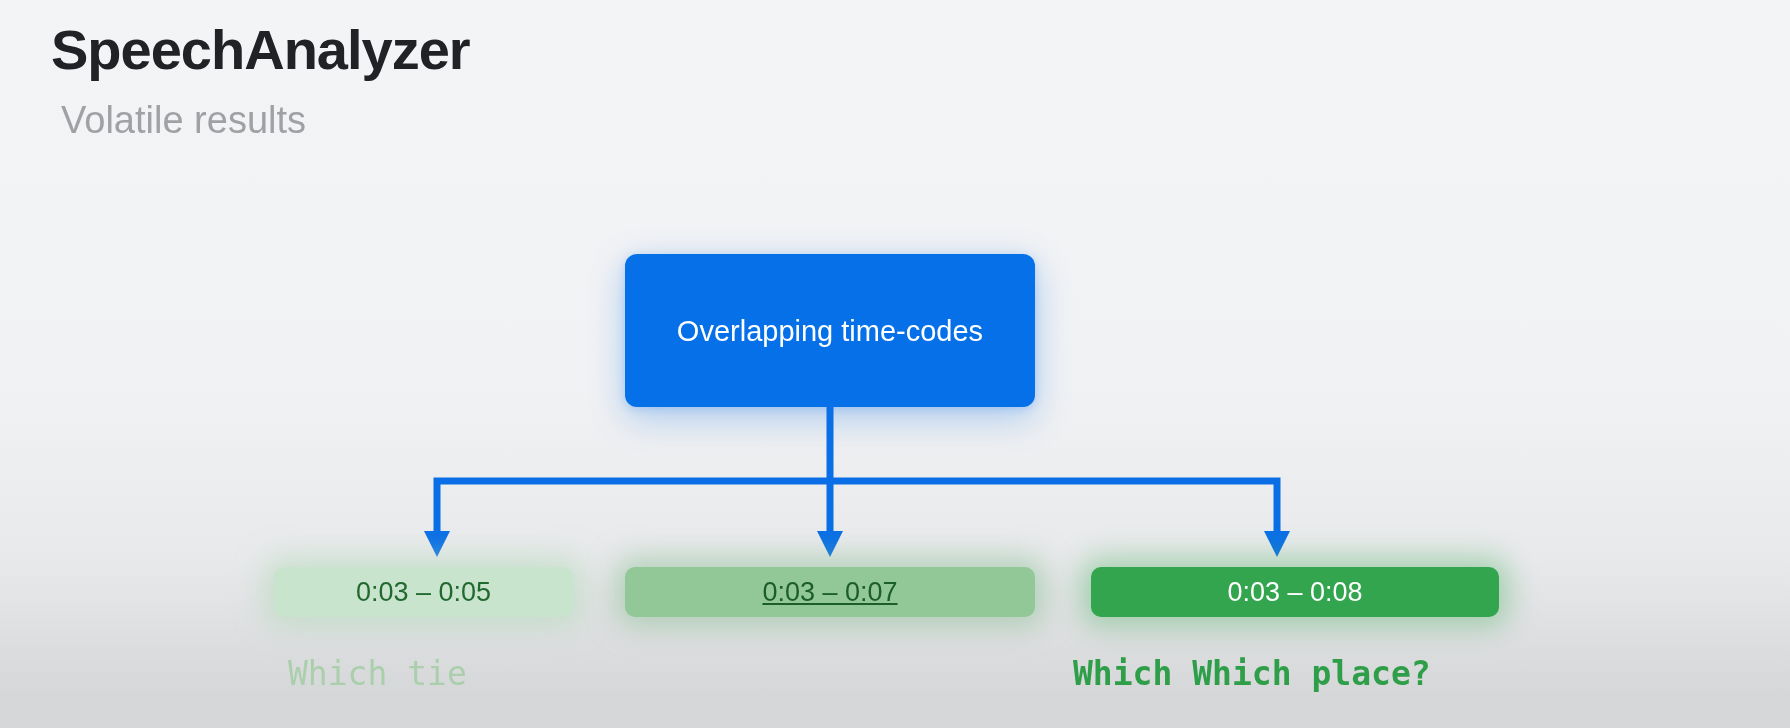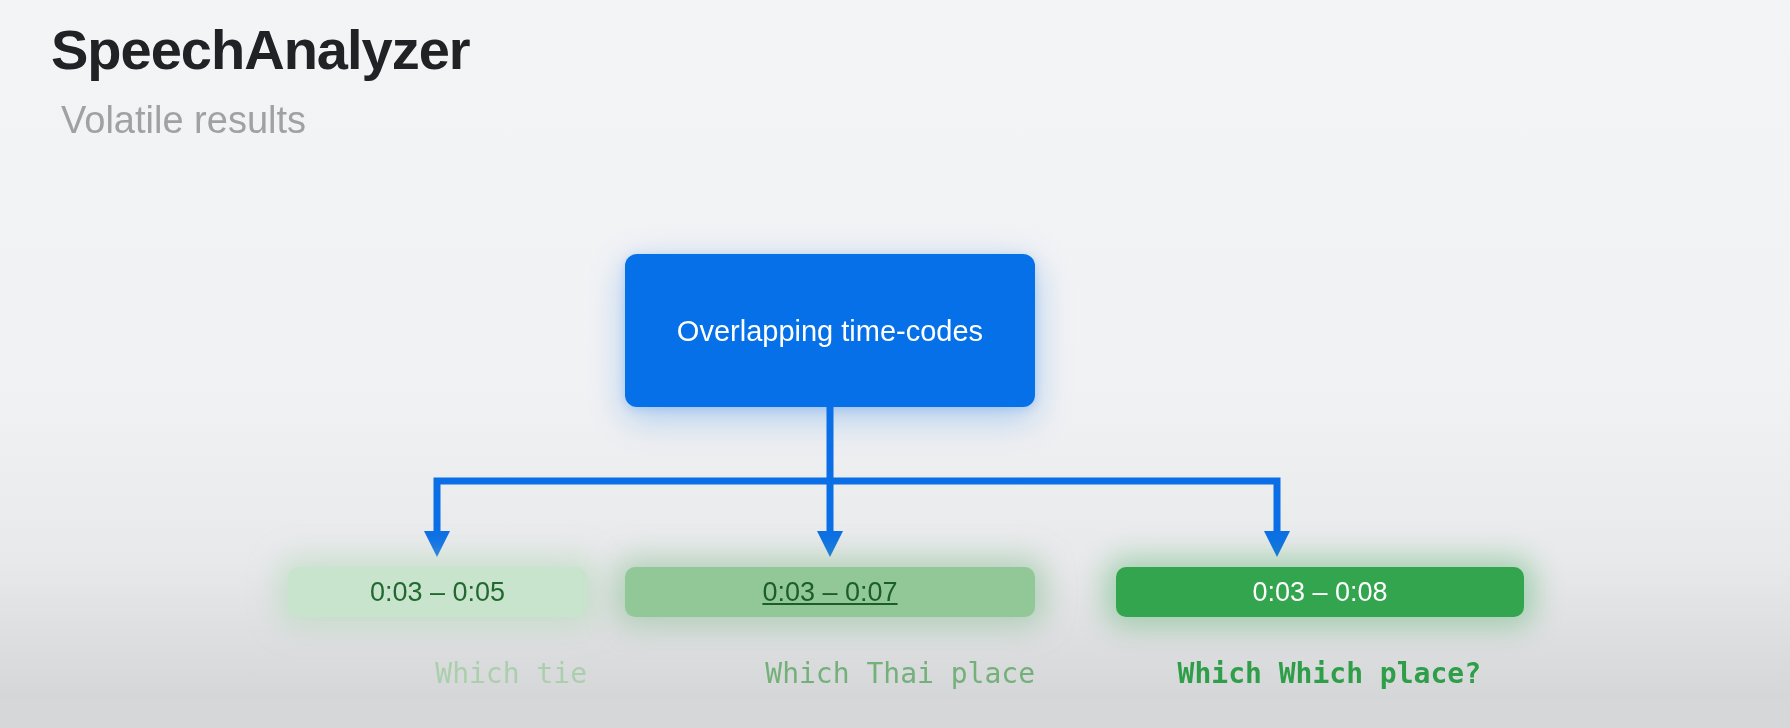--- a/index.html
+++ b/index.html
@@ -78,50 +78,50 @@
     top: 567px;
     height: 50px;
     border-radius: 10px;
     display: flex;
     align-items: center;
     justify-content: center;
     font-size: 27px;
     font-weight: 400;
   }
   .tc1 {
-    left: 288px;
+    left: 274px;
     width: 299px;
     background: var(--green_light_bg, #c9e4cd);
     color: var(--green_text_dark, #22692f);
     box-shadow: 0 0 28px 10px rgba(176, 216, 183, 0.55);
   }
   .tc2 {
     left: 625px;
     width: 410px;
     background: var(--green_mid_bg, #92c898);
     color: var(--green_text_darker, #1b5e2a);
     box-shadow: 0 0 28px 10px rgba(132, 190, 141, 0.50);
     text-decoration: underline;
   }
   .tc3 {
-    left: 1116px;
+    left: 1091px;
     width: 408px;
     background: var(--green_solid_bg, #32a54e);
     color: #ffffff;
     box-shadow: 0 0 28px 10px rgba(86, 182, 108, 0.45);
   }
 
   
   .tr {
     position: absolute;
     top: 652px;
     font-family: "DejaVu Sans Mono", monospace;
-    font-size: 28px;
+    font-size: 33px;
     line-height: 44px;
-    text-align: right;
+    text-align: left;
     white-space: nowrap;
   }
   .t1 { left: 288px;  width: 299px; color: var(--transcript_faint, #abcfad); font-weight: 400; }
   .t2 { left: 625px;  width: 410px; color: var(--transcript_mid,   #74b17a); font-weight: 400; }
   .t3 { left: 1073px; width: 408px; color: var(--transcript_final, #2f9e48); font-weight: 700; }
 </style>
 </head>
 <body>
 
 <div class="stage">
@@ -143,16 +143,15 @@
       <path d="M830 557 L817 531 L843 531 Z"></path>
       <path d="M1277 557 L1264 531 L1290 531 Z"></path>
     </g>
   </svg>
 
   <div class="tc tc1">0:03 – 0:05</div>
   <div class="tc tc2">0:03 – 0:07</div>
   <div class="tc tc3">0:03 – 0:08</div>
 
   <div class="tr t1">Which tie</div>
-  <div class="tr t2">Which Thai place</div>
   <div class="tr t3">Which Which place?</div>
 
 </div>
 
 </body></html>

